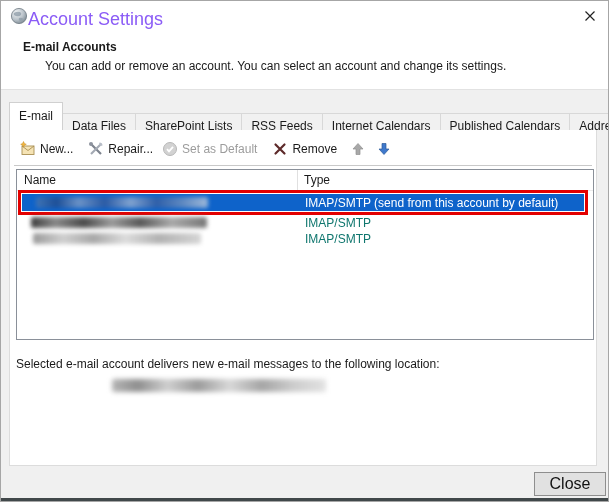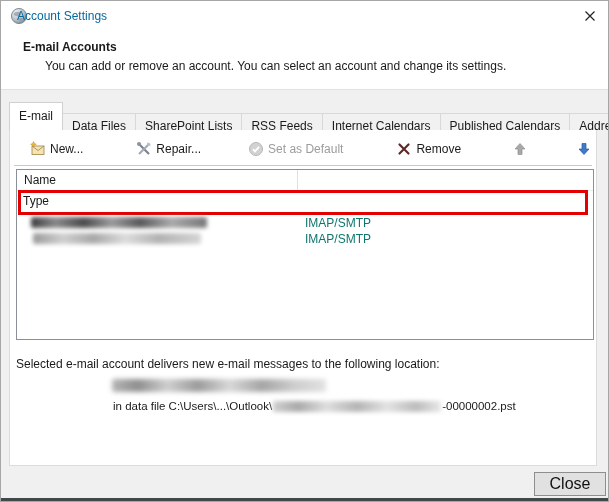--- a/index.html
+++ b/index.html
@@ -10,45 +10,45 @@
   }
   *{box-sizing:border-box; margin:0; padding:0;}
   body{background:#fff; font-family:"Liberation Sans", sans-serif;}
   .window{
     position:relative; width:609px; height:502px; background:#ffffff;
     border:1px solid #a6a6a6; overflow:hidden; font-size:12px; color:#1a1a1a;
   }
   
   .titlebar{position:absolute; left:0; top:0; width:100%; height:30px; background:#fff;}
   .app-icon{position:absolute; left:9px; top:6px; width:18px; height:18px;}
-  .title-text{position:absolute; left:16px; top:8px; font-size:12px; color:#0369a1;}
+  .title-text{position:absolute; left:27px; top:8px; font-size:18px; color:#8b5cf6;}
   .close-x{position:absolute; right:7px; top:5px; width:22px; height:20px; display:flex; align-items:center; justify-content:center; cursor:pointer;}
   
   .header-title{position:absolute; left:22px; top:39px; font-weight:bold; font-size:12px;}
   .header-desc{position:absolute; left:44px; top:58px; font-size:12px;}
   
   .dialog-body{position:absolute; left:0; top:88px; width:100%; height:414px; background:var(--dialog-gray); border-top:1px solid #e2e2e2;}
   
   .tabs{position:absolute; left:8px; top:101px; display:flex; align-items:flex-end; z-index:3;}
   .tab{height:17px; line-height:24px; padding:0 9px; background:#f1f1f1; border:1px solid #d8d8d8; border-bottom:none; margin-right:-1px; font-size:12px; white-space:nowrap; cursor:pointer;}
   .tab.active{height:28px; line-height:27px; background:#fff; border-color:#d0d0d0; position:relative; z-index:4;text-align:center;}
   
   .panel{position:absolute; left:8px; top:128px; width:588px; height:337px; background:#fff; border:1px solid #dcdcdc; z-index:1;}
   
-  .toolbar{position:absolute; left:20px; top:5px; height:28px; display:flex; align-items:center; z-index:2;gap:38px;}
+  .toolbar{position:absolute; left:10px; top:5px; height:28px; display:flex; align-items:center; z-index:2;}
   .tbtn{display:flex; align-items:center; gap:4px; cursor:pointer; white-space:nowrap;}
   .tbtn .ticon{width:16px; height:16px; display:inline-block;}
   .tbtn.disabled{color:var(--disabled-text); cursor:default;}
   .m-new{margin-right:15px;} .m-rep{margin-right:9px;} .m-chg{margin-right:12px;} .m-def{margin-right:15px;} .m-rem{margin-right:14px;} .m-up{margin-right:12px;}
   .red-box-change{border:3px solid var(--highlight-red); padding:2px 7px 2px 4px; background:#fdfdfd; display:flex; align-items:center;}
   .arrow{width:14px; height:14px; display:inline-block; cursor:pointer;}
   .toolbar-sep{position:absolute; left:4px; top:35px; width:578px; height:1px; background:#c9c9c9;}
   
   .listbox{position:absolute; left:6px; top:39px; width:578px; height:171px; border:1px solid #8a9099; background:#fff;}
-  .lheader{display:flex; height:21px; line-height:21px; border-bottom:1px solid #ececec;flex-direction:column;}
+  .lheader{display:flex; height:21px; line-height:21px; border-bottom:1px solid #ececec;}
   .lh-name{width:281px; padding-left:7px; border-right:1px solid #e0e0e0; cursor:pointer;}
   .lh-type{padding-left:6px; cursor:pointer;}
   .lrow{position:absolute; height:17px; display:flex; align-items:center;}
   .lrow .ltype{position:absolute; white-space:nowrap;}
   .row-sel{left:5px; right:9px; top:24px; background:var(--selection-blue); color:#fff; cursor:pointer;}
   .row-sel .ltype{left:283px;}
   .row-2{left:2px; right:4px; top:44px; cursor:pointer;}
   .row-3{left:2px; right:4px; top:60px; cursor:pointer;}
   .row-2 .ltype,.row-3 .ltype{left:286px; color:#0f766e;}
   .redbox-row{position:absolute; left:1px; top:20px; width:570px; height:25px; border:3px solid var(--highlight-red); pointer-events:none;}
@@ -172,37 +172,36 @@
     </div>
 
     <div class="toolbar-sep"></div>
 
     <div class="listbox">
       <div class="lheader">
         <div class="lh-name">Name</div>
         <div class="lh-type">Type</div>
       </div>
 
+      <div class="lrow row-sel">
+        <span class="blur blur-name-sel"></span>
+        <span class="ltype">IMAP/SMTP (send from this account by default)</span>
+      </div>
       <div class="redbox-row"></div>
 
       <div class="lrow row-2">
         <span class="blur blur-name-2"></span>
         <span class="ltype">IMAP/SMTP</span>
       </div>
 
       <div class="lrow row-3">
         <span class="blur blur-name-3"></span>
         <span class="ltype">IMAP/SMTP</span>
       </div>
     </div>
 
     <div class="info1">Selected e-mail account delivers new e-mail messages to the following location:</div>
     <div class="blur-acc"></div>
-    <div class="path">
-      <span>in data file C:\Users\...\Outlook\</span>
-        <span class="blur-path"></span>
-        <span>-00000002.pst</span>
-    </div>
   </div>
 
   <button class="close-btn">Close</button>
   <div class="bottom-strip"></div>
 </div>
 
 </body></html>

